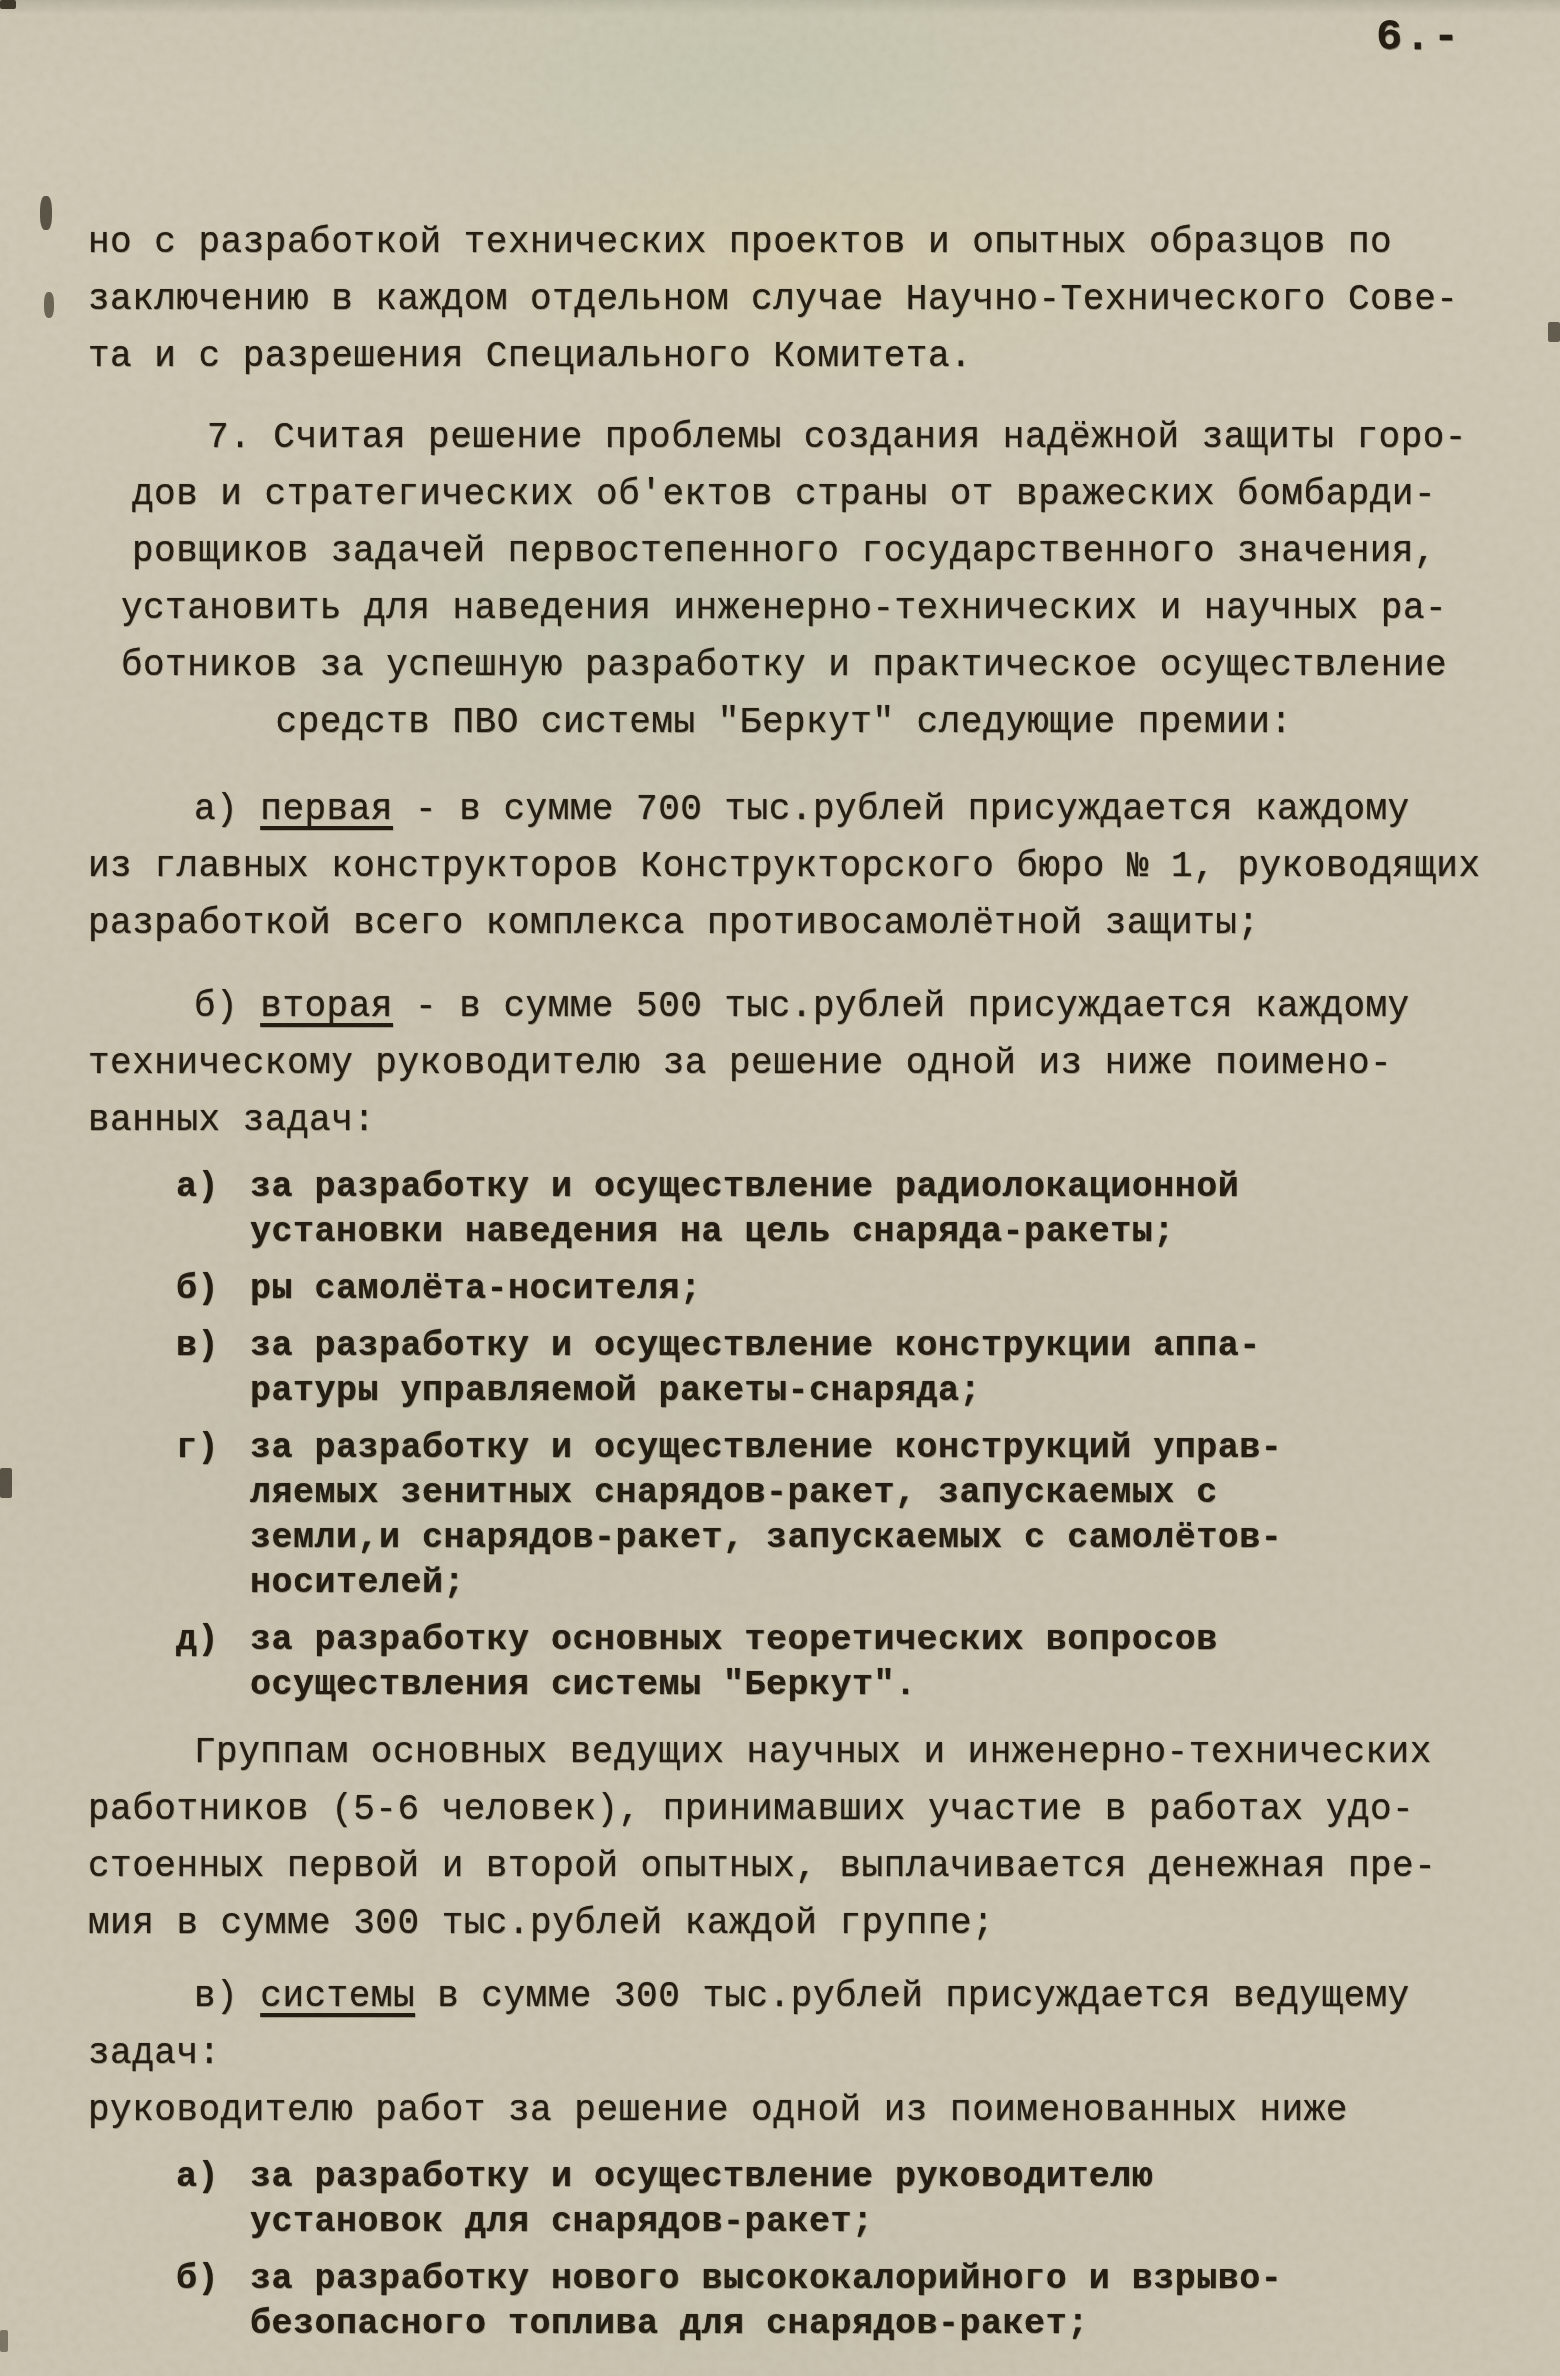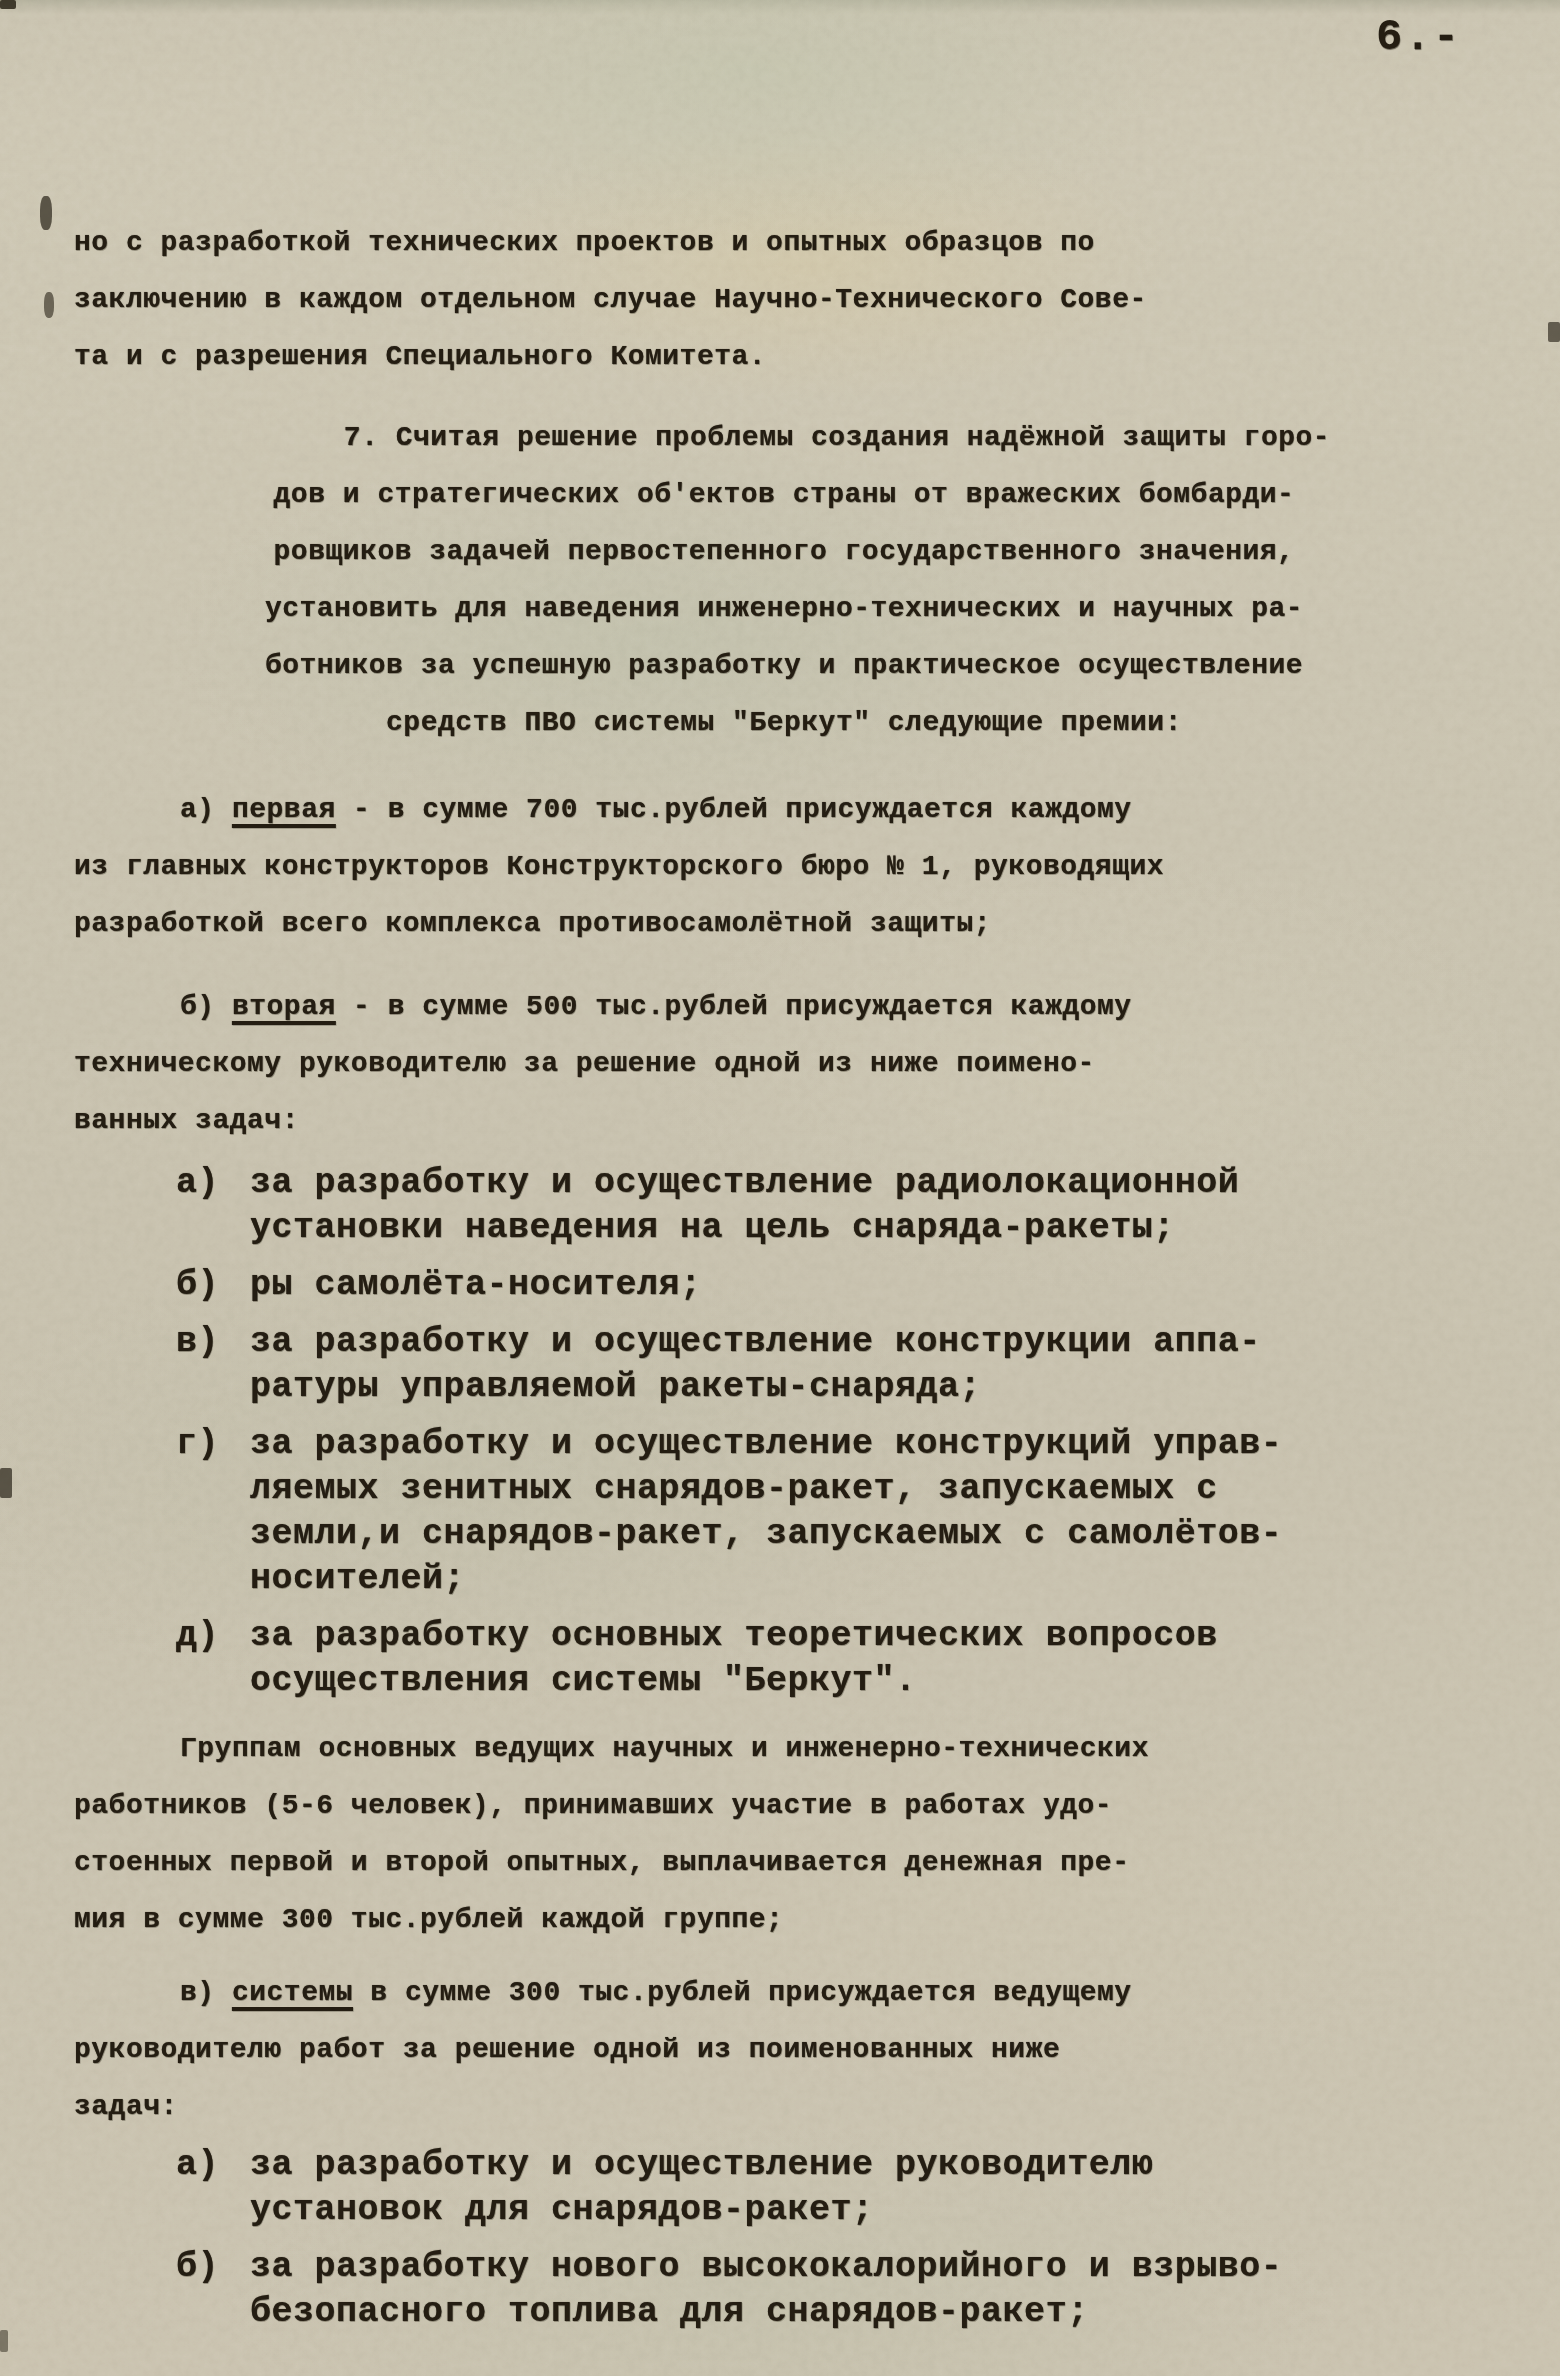--- a/index.html
+++ b/index.html
@@ -23,21 +23,21 @@
       linear-gradient(180deg, #b9b6a2 0px, #cfc9b6 14px, #d2ccb9 120px, #ccc6b3 50%, #cfc8b5 100%);
     color:#241d12;
   }
   .grain{position:absolute;inset:0;pointer-events:none;opacity:.55;mix-blend-mode:multiply;}
   .pageno{
     position:absolute;top:12px;left:1376px;
     font-size:44px;font-weight:700;letter-spacing:2px;
     text-shadow:.6px .8px .8px rgba(30,24,14,.55);
   }
   .content{position:absolute;top:0;left:0;width:1560px;padding:0 64px 0 72px;box-sizing:border-box;}
-  .para{margin:2px;font-size:28px;line-height:57px;font-weight:700;letter-spacing:.5px;
+  .para{margin:16px;font-size:36px;line-height:57px;font-weight:400;letter-spacing:.5px;
     text-shadow:0 0 1px rgba(34,27,16,.65), .6px .9px .6px rgba(34,27,16,.28);}
   .line{display:block;white-space:pre;}
   .ind{padding-left:106px;}
   .p-intro{margin-top:214px;}
   .p-item7{margin-top:24px;text-align:center;}
   .p-prize1{margin-top:30px;}
   .p-prize2{margin-top:26px;}
   .p-group{margin-top:16px;}
   .p-prize3{margin-top:16px;}
   .tasks{margin:12px 0 0 104px;font-size:35px;line-height:45px;font-weight:700;letter-spacing:.5px;
@@ -133,22 +133,22 @@
 
     <p class="para p-group">
       <span class="line ind">Группам основных ведущих научных и инженерно-технических</span>
       <span class="line">работников (5-6 человек), принимавших участие в работах удо-</span>
       <span class="line">стоенных первой и второй опытных, выплачивается денежная пре-</span>
       <span class="line">мия в сумме 300 тыс.рублей каждой группе;</span>
     </p>
 
     <p class="para p-prize3">
       <span class="line ind"><span>в) </span><span class="u">системы</span><span> в сумме 300 тыс.рублей присуждается ведущему</span></span>
+      <span class="line">задач:</span>
       <span class="line">руководителю работ за решение одной из поименованных ниже</span>
-      <span class="line">задач:</span>
     </p>
 
     <div class="tasks second">
       <div class="task">
         <span class="task-label">а)</span>
         <span class="task-body">
           <span class="line">за разработку и осуществление руководителю</span>
           <span class="line">установок для снарядов-ракет;</span>
         </span>
       </div>

